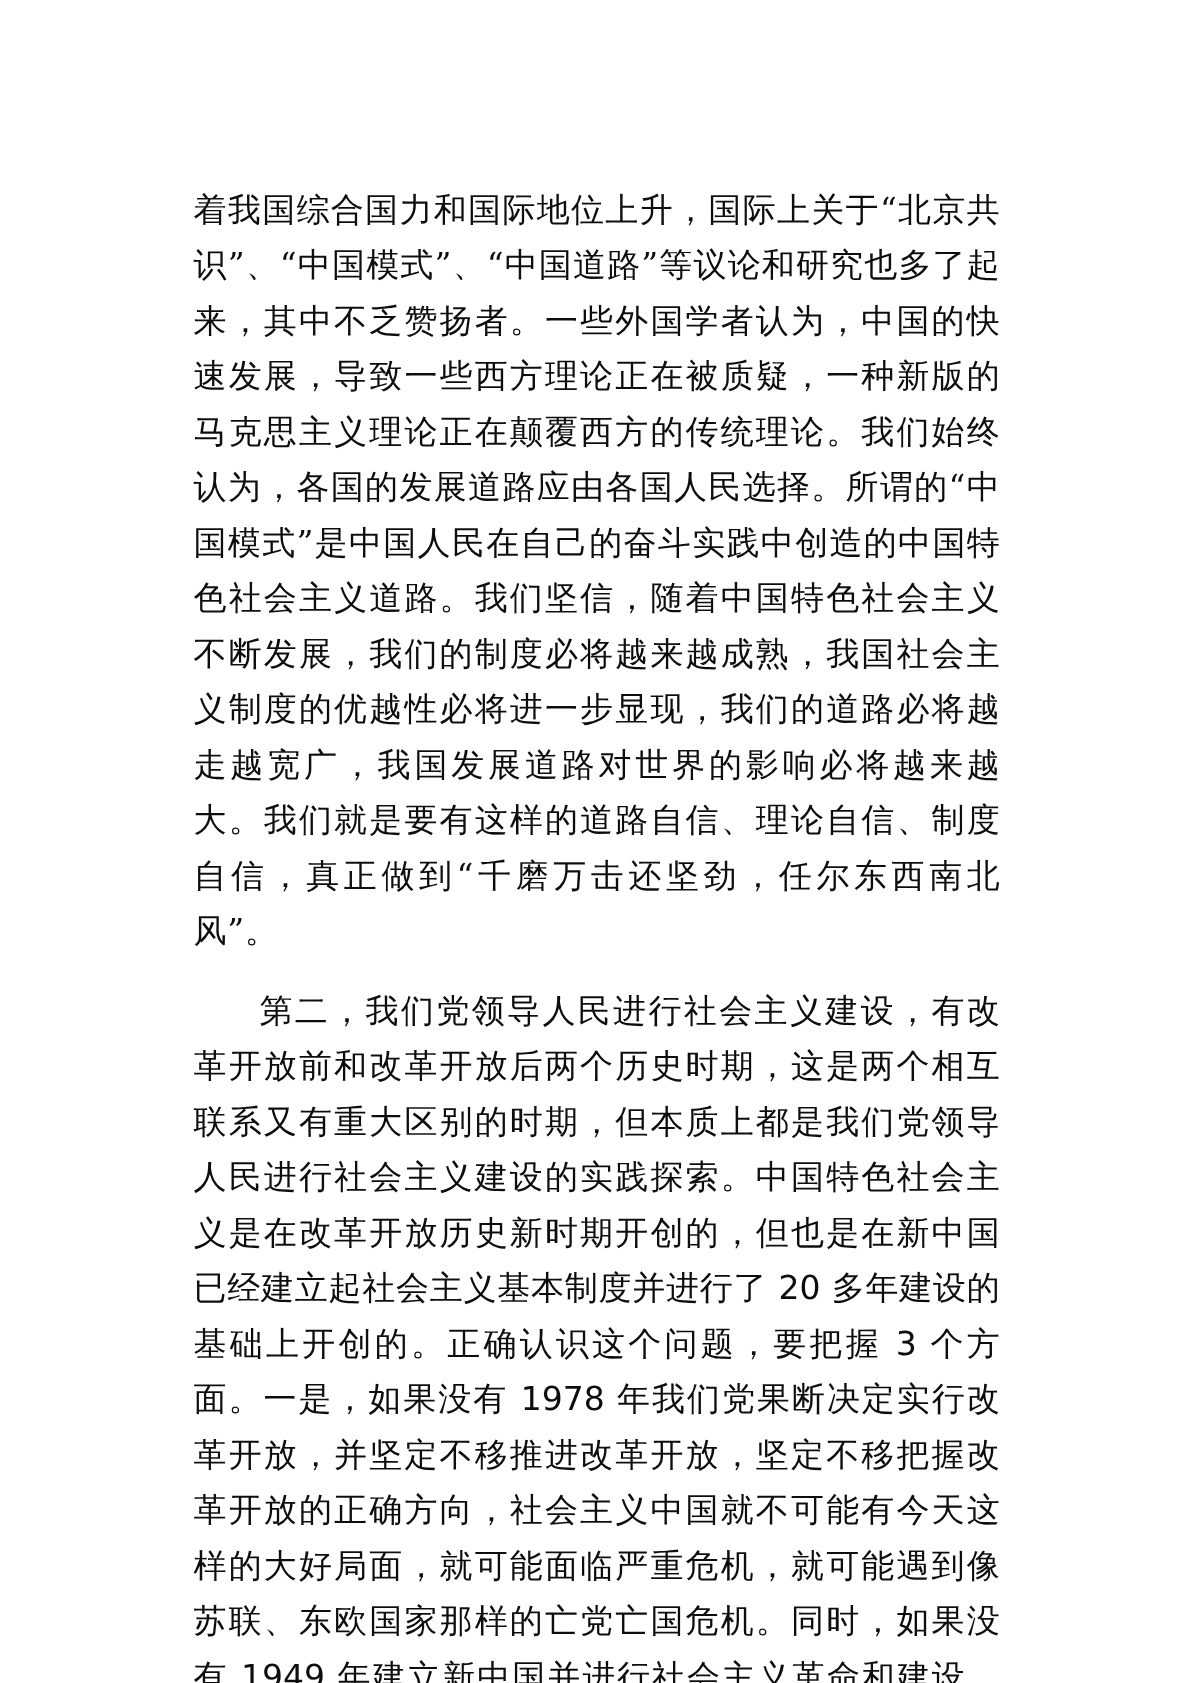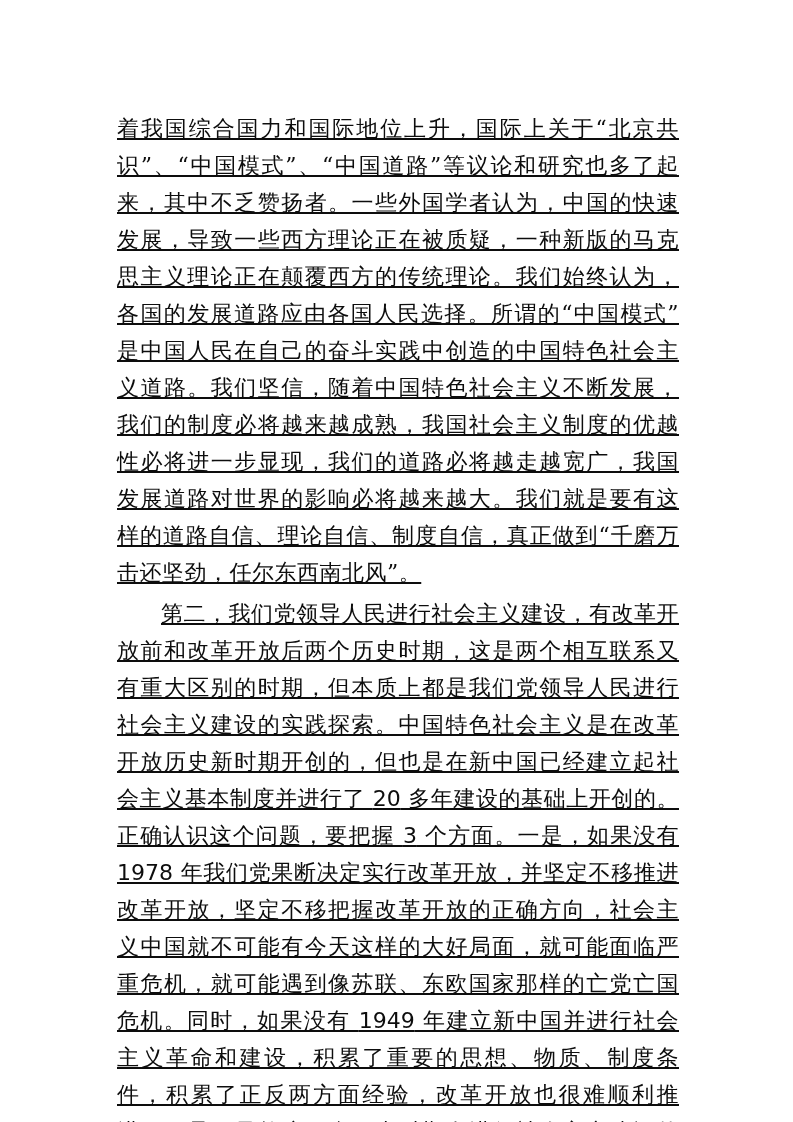--- a/index.html
+++ b/index.html
@@ -20,23 +20,22 @@
     top: 106px;
     width: 570px;
     font-family: "DejaVu Serif", "Liberation Serif", serif;
     font-size: 22px;
     line-height: 37px;
     color: #0d0d0d;
     text-align: justify;
     letter-spacing: 0.5px;
   }
   .text-block p {
-    margin: 4px;
+    margin: 16px;
     padding: 0;
-    text-decoration: underline;
   }
   .text-block p.indent {
     text-indent: 2em;
   }
   
   .num {
     font-family: "DejaVu Sans", "Liberation Sans", sans-serif;
     letter-spacing: 0;
   }
 </style>

